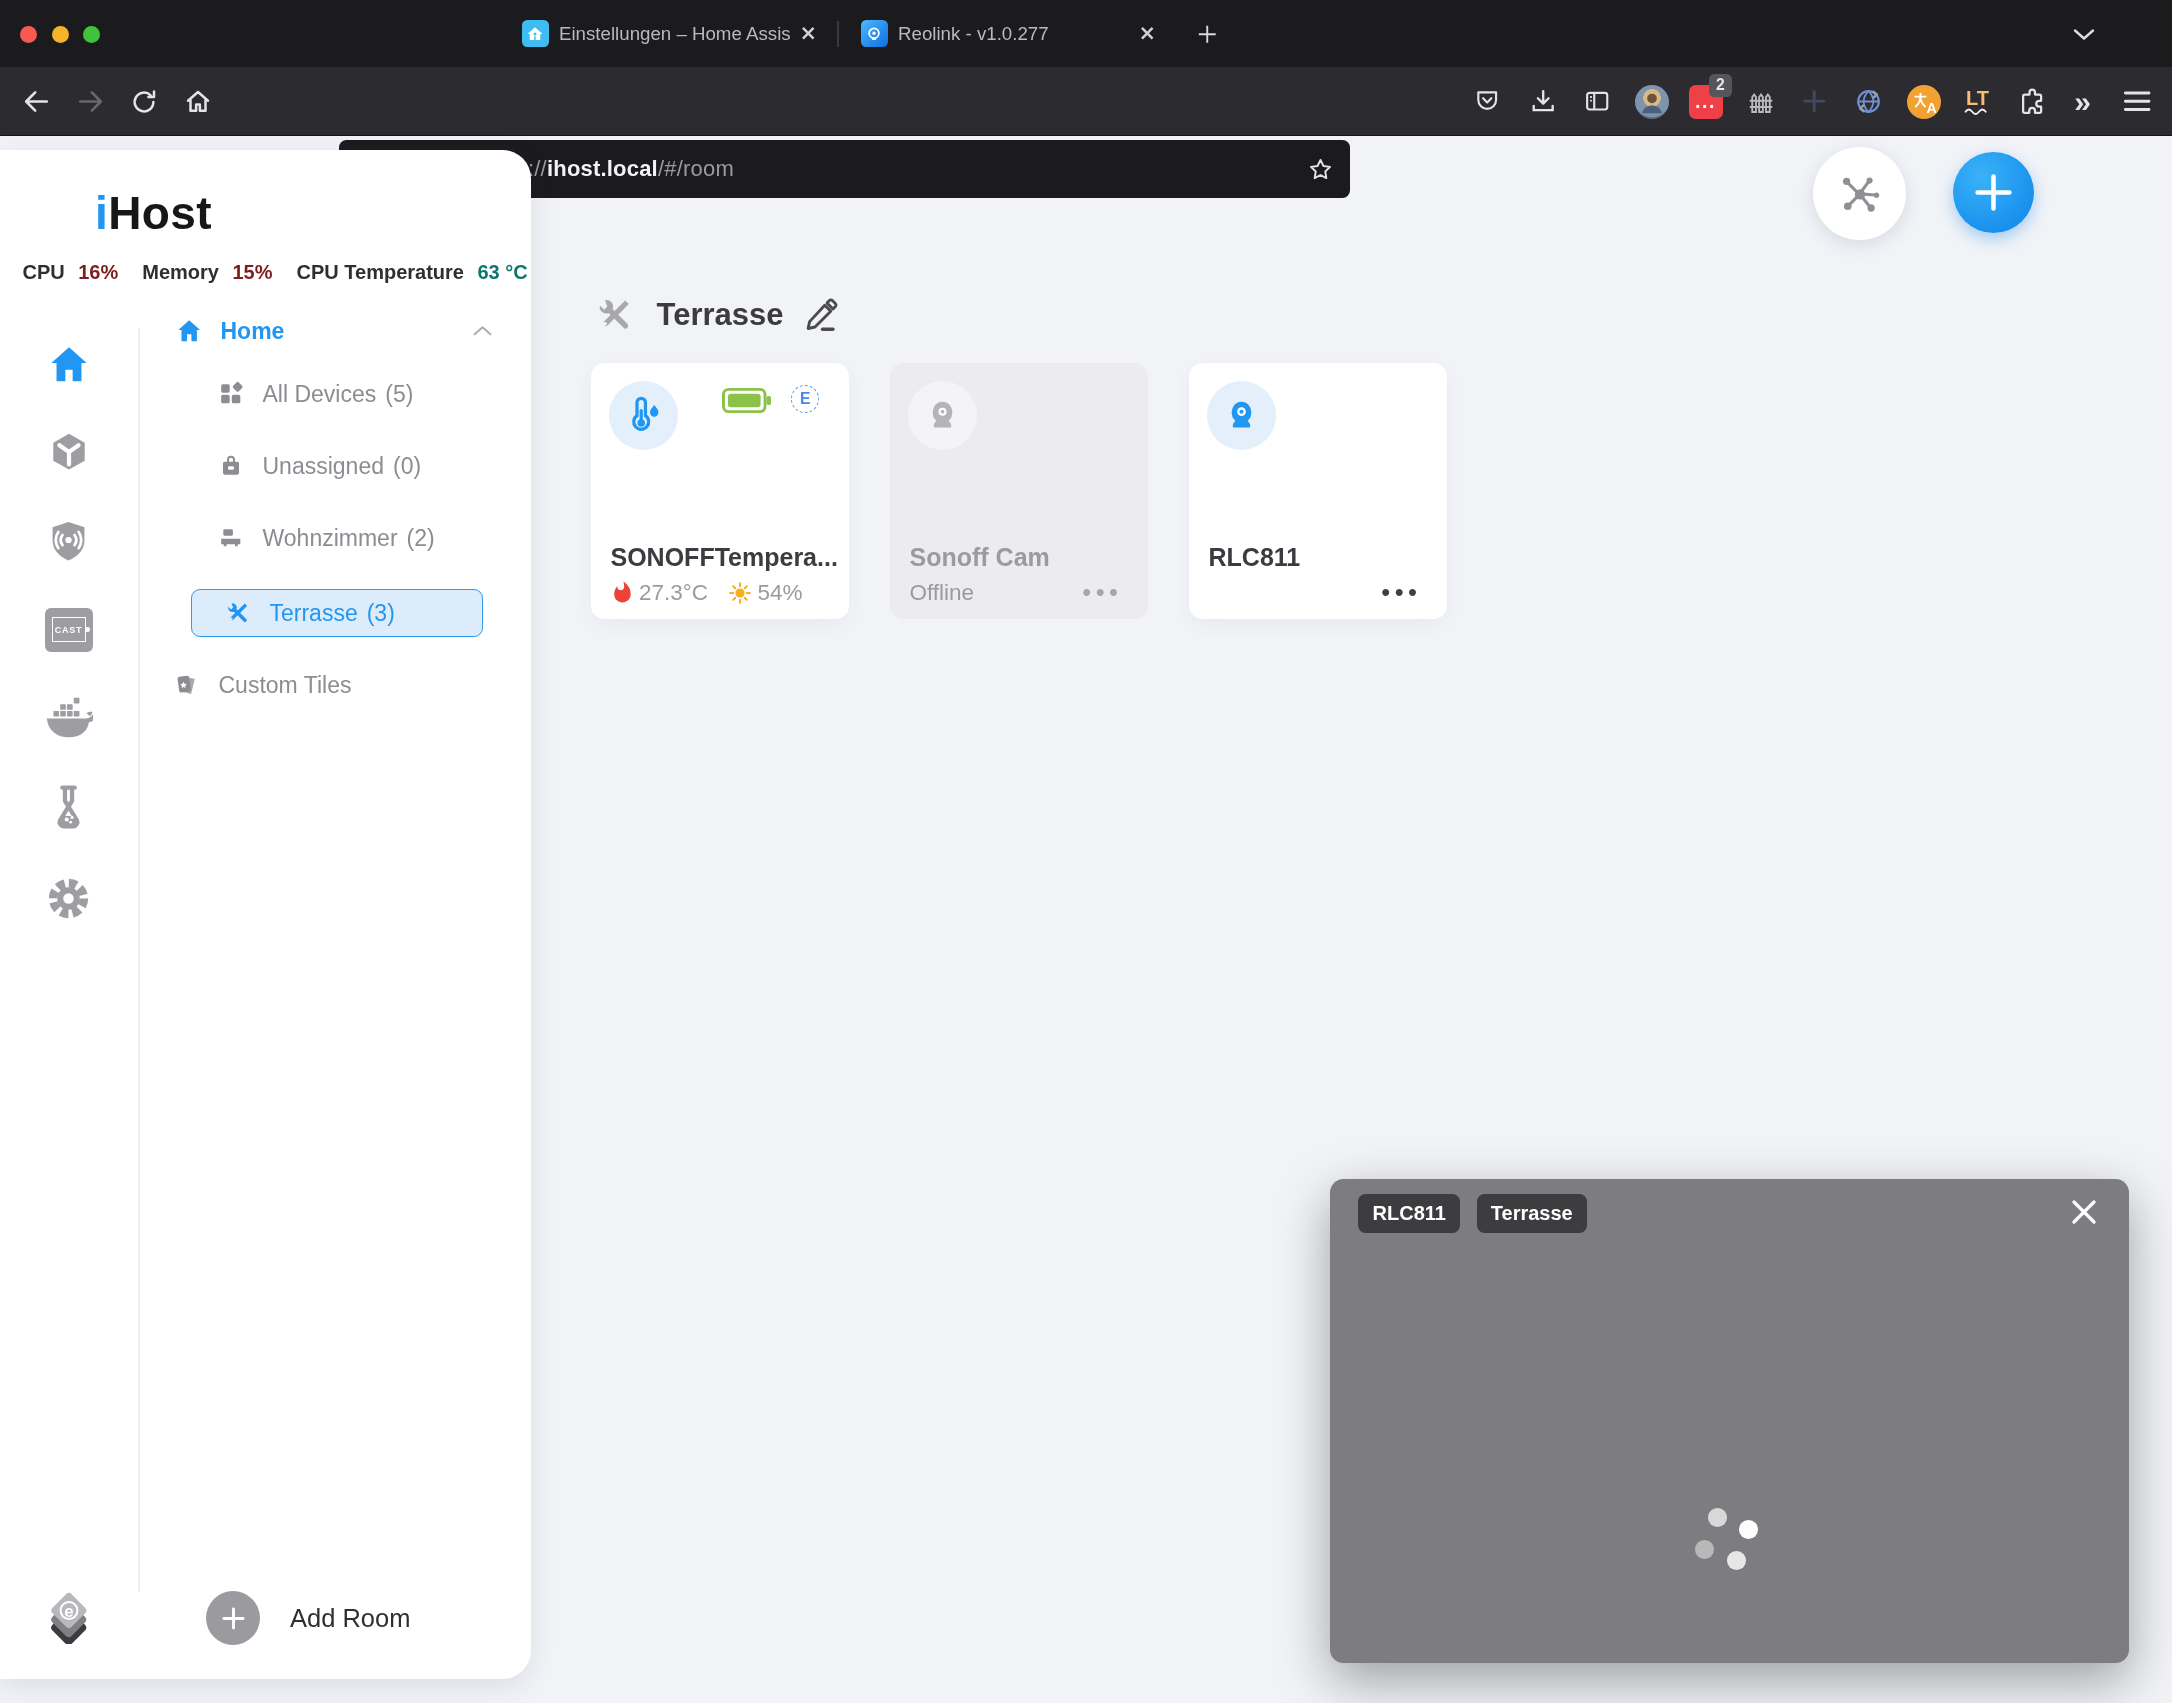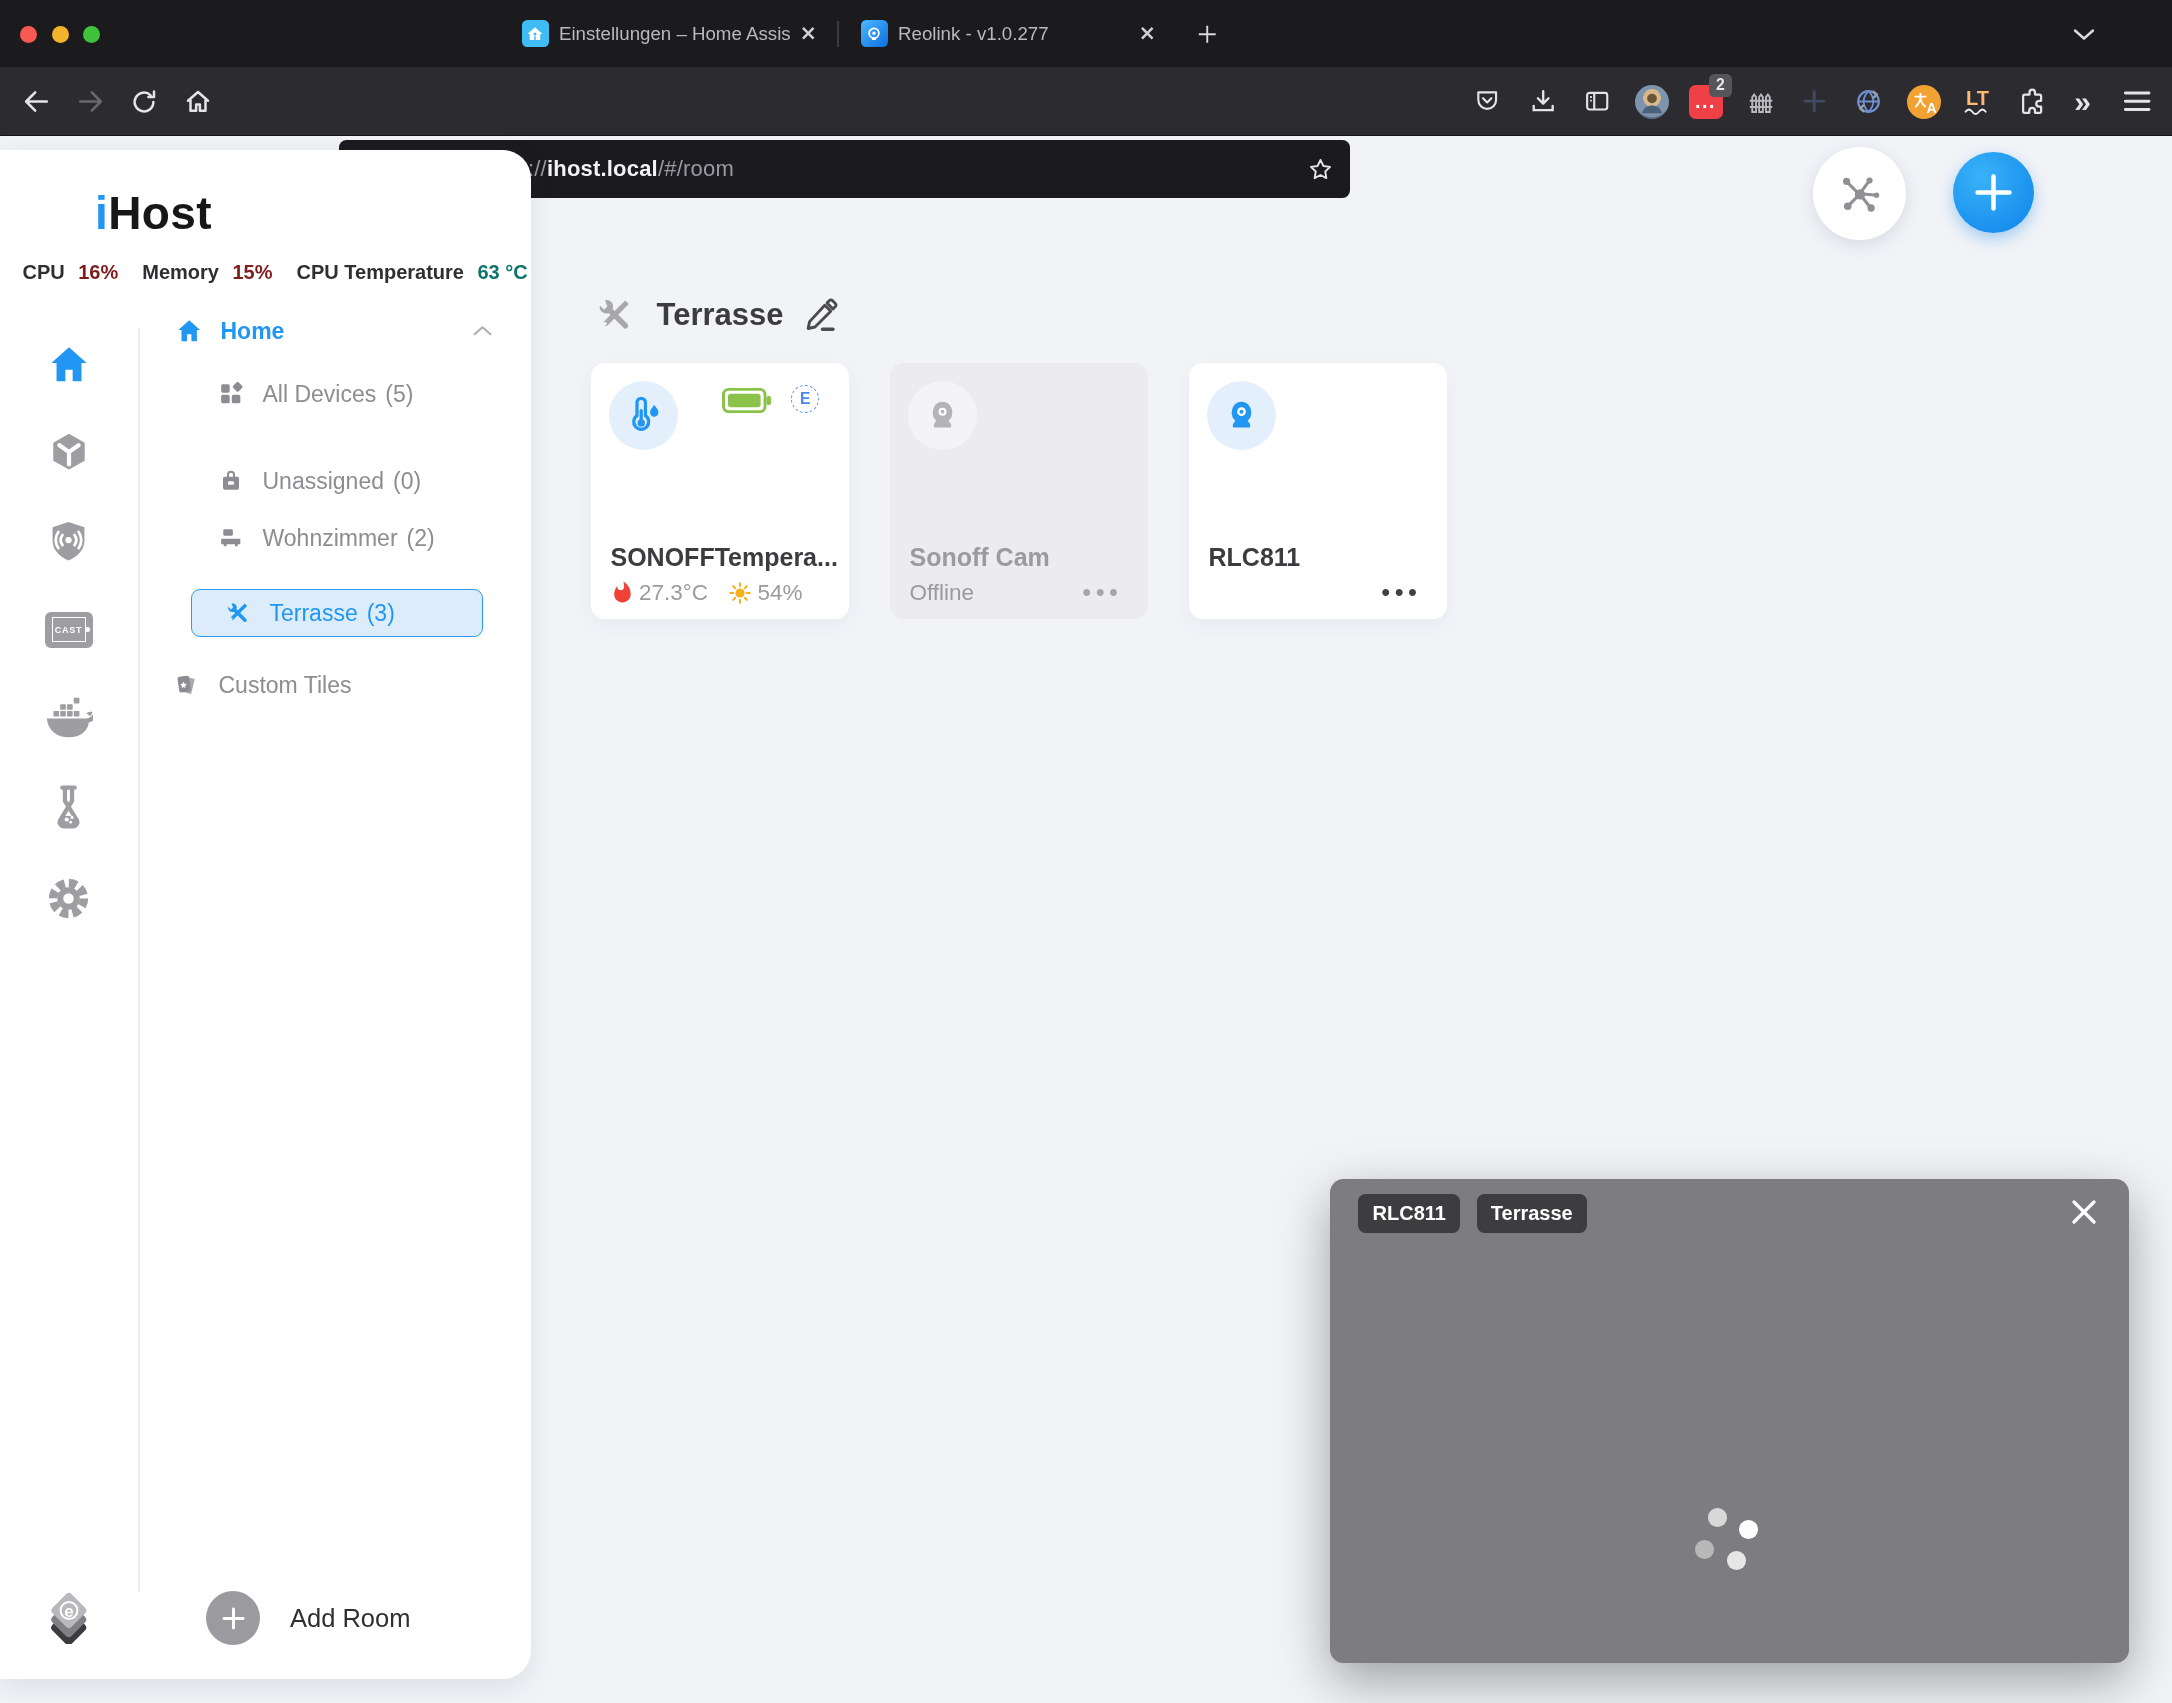--- a/index.html
+++ b/index.html
@@ -274,21 +274,21 @@
   </div>
   <div class="rail-ico" style="top:365px">
     <svg width="45" height="46" viewBox="0 0 24 24">
         <path d="M12 1.8 l8.5 2.8 v6.8 c0 5.6-4 9-8.5 11 -4.5-2-8.5-5.4-8.5-11 V4.6 z" fill="currentColor"></path>
         <circle cx="12" cy="11.5" r="1.7" fill="#fff"></circle>
         <path d="M8.8 8.8 a4.5 4.5 0 0 0 0 5.4 M15.2 8.8 a4.5 4.5 0 0 1 0 5.4" stroke="#fff" stroke-width="1.5" fill="none" stroke-linecap="round"></path>
         <path d="M6.6 7.2 a7.3 7.3 0 0 0 0 8.6 M17.4 7.2 a7.3 7.3 0 0 1 0 8.6" stroke="#fff" stroke-width="1.5" fill="none" stroke-linecap="round"></path>
       </svg>
   </div>
   <div class="rail-ico" style="top:454px">
-    <div style="width:48px;height:36px;border-radius:6px;background:#9d9da2;display:flex;align-items:center;justify-content:center;position:relative">
+    <div style="width:48px;height:44px;border-radius:6px;background:#9d9da2;display:flex;align-items:center;justify-content:center;position:relative">
       <div style="width:34px;height:25.5px;border:1.5px solid #fff;display:flex;align-items:center;justify-content:center">
         <span style="color:#fff;font-size:9px;font-weight:bold;letter-spacing:0.7px">CAST</span>
       </div>
       <span style="position:absolute;right:3px;width:4.5px;height:4.5px;border-radius:50%;background:#fff"></span>
     </div>
   </div>
   <div class="rail-ico" style="top:543px">
     <svg width="49" height="43" viewBox="0 0 26 22">
       <g fill="currentColor">
         <rect x="5" y="7" width="3" height="3" rx=".4"></rect>
@@ -342,21 +342,21 @@
           <rect x="3" y="3" width="8" height="8" rx="1.5"></rect>
           <rect x="3" y="13" width="8" height="8" rx="1.5"></rect>
           <rect x="13" y="13" width="8" height="8" rx="1.5"></rect>
           <rect x="14.8" y="1.8" width="7.4" height="7.4" rx="1.5" transform="rotate(45 18.5 5.5)"></rect>
         </svg>
     </span>
     <span>All Devices</span>
       <span class="cnt">(5)</span>
   </div>
 
-  <div class="navrow" style="left:216px;top:316px">
+  <div class="navrow" style="left:216px;top:301px">
     <span class="nav-ico">
       <svg width="24" height="25.5" viewBox="0 0 24 24" fill="#8c8c92">
           <path d="M8 8 V6 a4 4 0 0 1 8 0 v2 h2.5 a1.5 1.5 0 0 1 1.5 1.5 V19 a2 2 0 0 1 -2 2 H6 a2 2 0 0 1 -2-2 V9.5 A1.5 1.5 0 0 1 5.5 8 z M10 8 h4 V6 a2 2 0 0 0 -4 0 z"></path>
           <rect x="9" y="12.5" width="6" height="3.4" rx="1.2" fill="#fff"></rect>
         </svg>
     </span>
     <span>Unassigned</span>
       <span class="cnt">(0)</span>
   </div>
 

